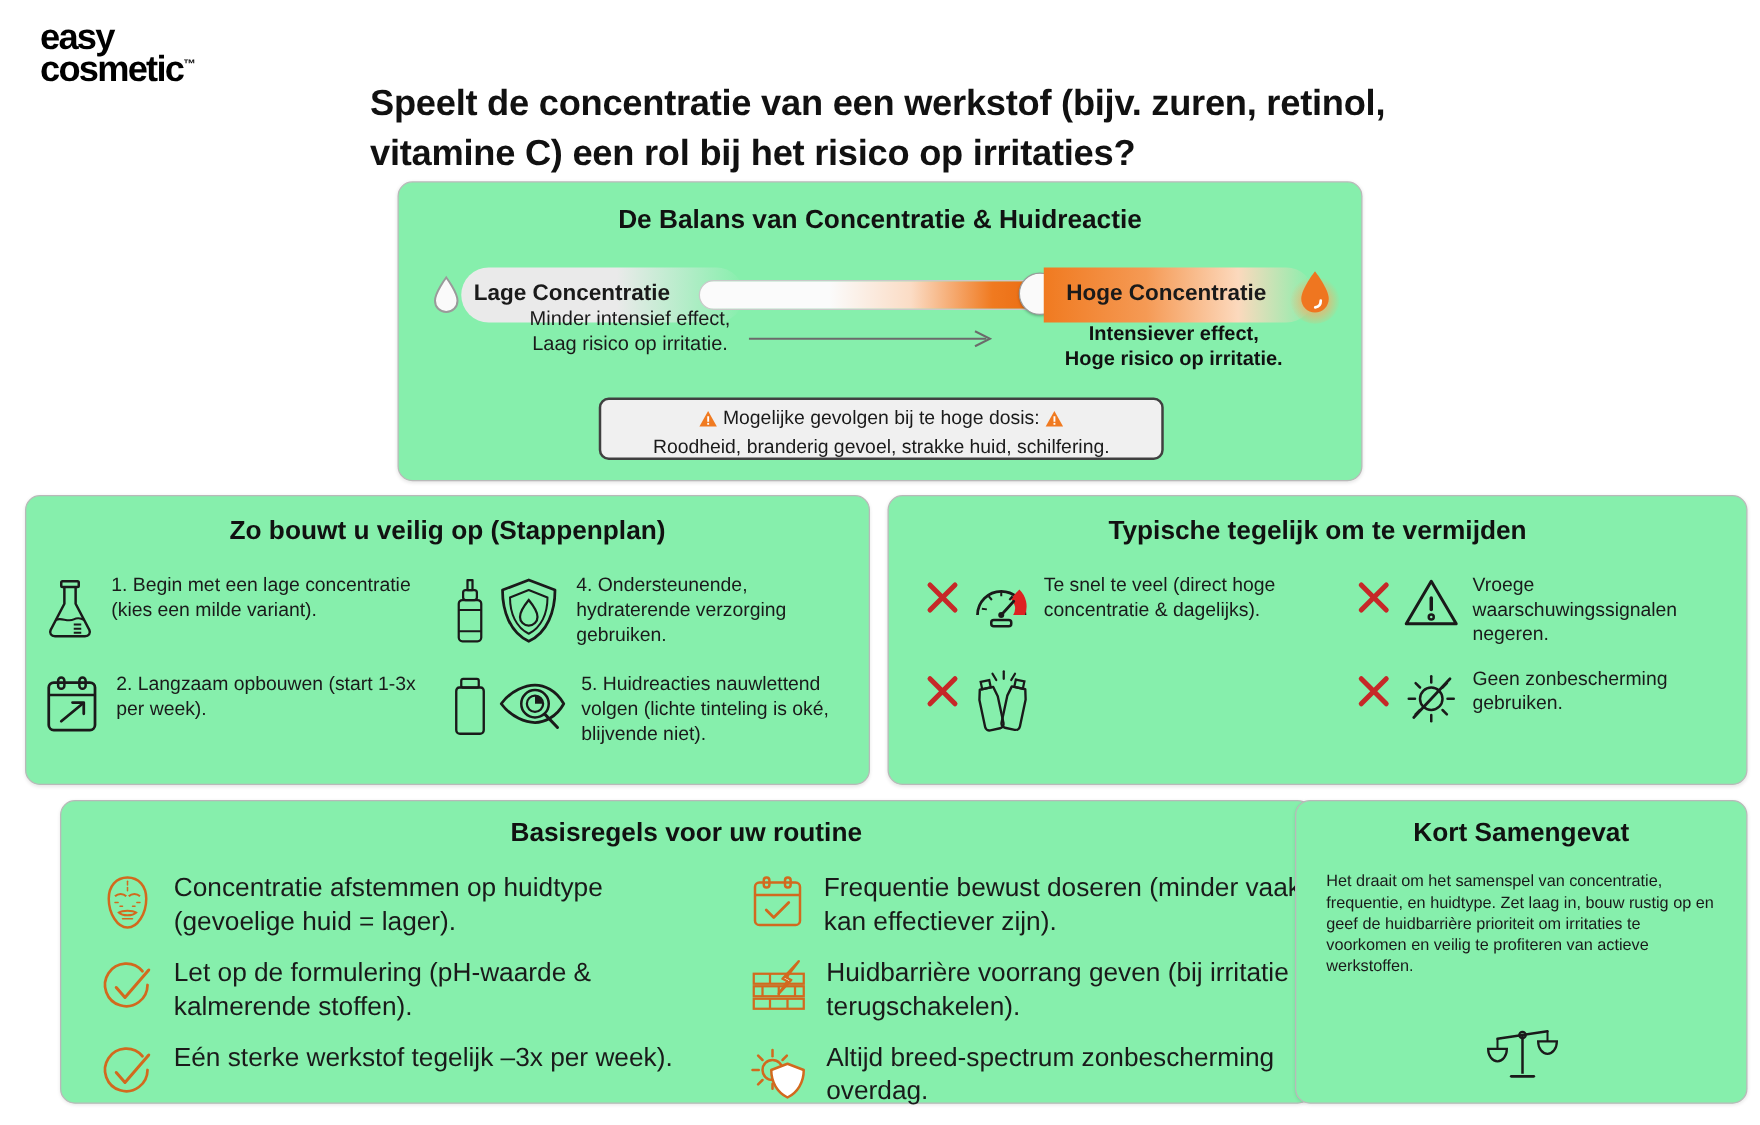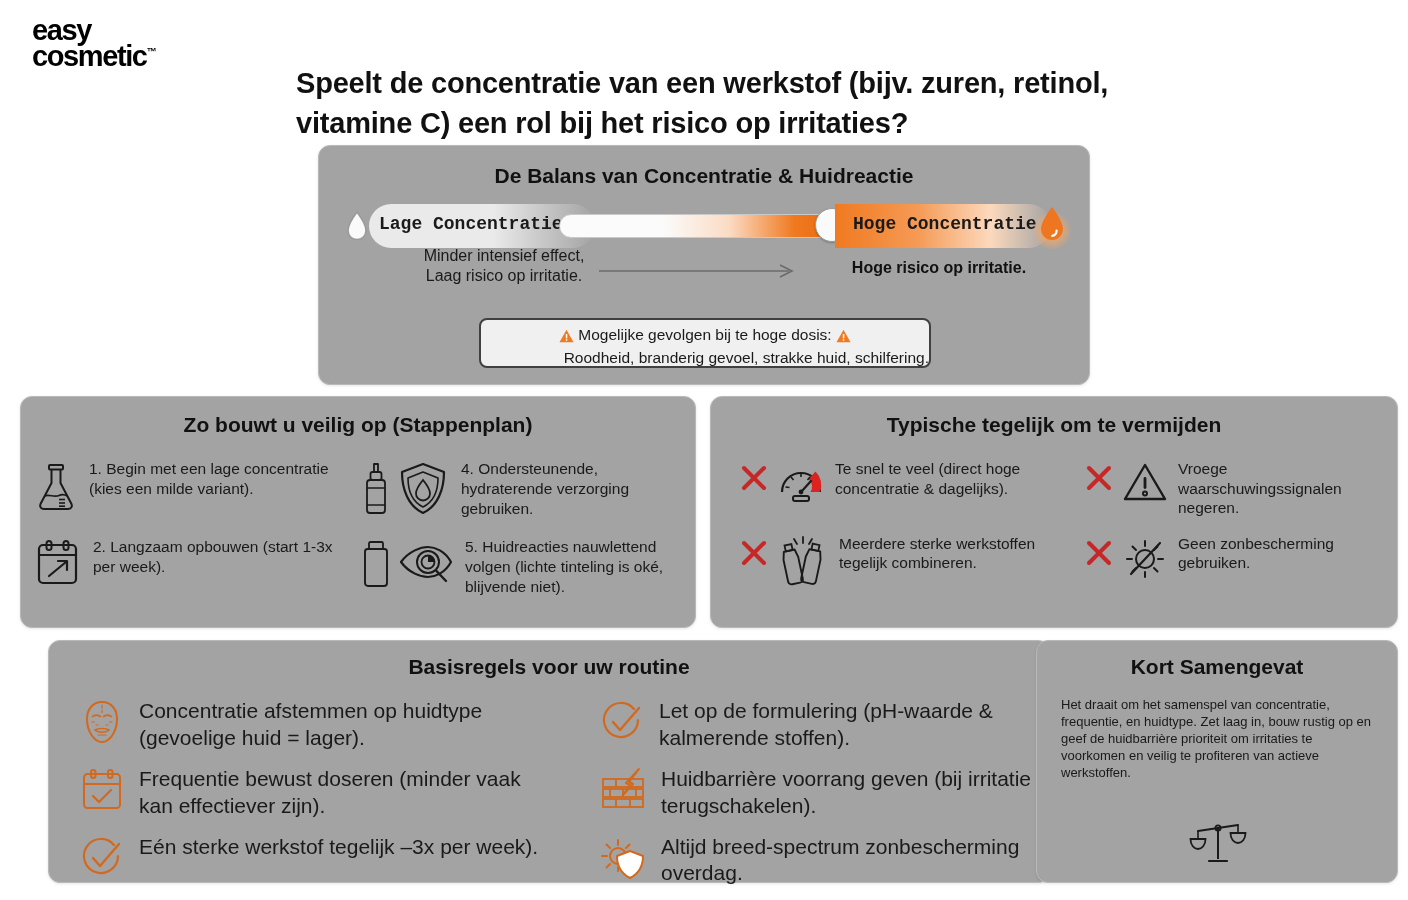--- a/index.html
+++ b/index.html
@@ -22,37 +22,37 @@
 
   .page-title {
     position: absolute; left: 296px; top: 20px; width: 900px;
     font-size: 29px; font-weight: 700; line-height: 1.38;
     color: #111; letter-spacing: -0.2px; margin-top: 43px;
   }
 
   
   .panel {
     position: absolute;
-    background: #a3a3a3;
+    background: #86efac;
     border: 1px solid #b9b9b9;
     border-radius: 12px;
     box-shadow: 0 1px 3px rgba(0,0,0,0.10);
   }
   .panel-title {
     text-align: center;
     font-weight: 700;
     color: #111;
   }
 
   
   #balance-panel { left: 318px; top: 145px; width: 772px; height: 240px; }
   #balance-panel .panel-title { font-size: 21px; margin-top: 18px; }
 
   .slider-row {
-    position: absolute; left: 0; top: 52px; width: 772px; height: 56px; font-family: Liberation Mono, monospace;
+    position: absolute; left: 0; top: 62px; width: 772px; height: 56px;
   }
   .drop-outline {
     position: absolute; left: 26px; top: 12px; width: 24px; height: 32px;
   }
   .pill-left {
     position: absolute; left: 50px; top: 6px; width: 226px; height: 44px;
     background: linear-gradient(to right, #eaeaea 0%, #eaeaea 55%, rgba(234,234,234,0) 100%);
     border-radius: 22px;
   }
   .label-low {
@@ -98,21 +98,21 @@
 
   .warnbox {
     position: absolute; left: 160px; top: 172px; width: 452px; height: 50px;
     background: #f0f0f0;
     border: 2px solid #404040;
     border-radius: 8px;
     text-align: center;
     padding-top: 5px;
   }
   .warnbox .l1 { font-size: 15.5px; line-height: 1.3; color: #1a1a1a; }
-  .warnbox .l2 { font-size: 15.5px; line-height: 1.3; color: #1a1a1a; text-align: right; }
+  .warnbox .l2 { font-size: 15.5px; line-height: 1.3; color: #1a1a1a; }
   .tri { display: inline-block; vertical-align: -3px; margin: 0 4px; }
 
   
   #steps-panel { left: 20px; top: 396px; width: 676px; height: 232px; }
   #steps-panel .panel-title { font-size: 21px; margin-top: 16px; }
   .steps-grid {
     position: absolute; left: 0; top: 54px; width: 676px;
     display: grid; grid-template-columns: 326px 350px;
   }
   .step-item { display: flex; align-items: flex-start; padding: 8px 6px 8px 14px; }
@@ -203,20 +203,21 @@
   </div>
 
   <span class="mid-arrow">
     <svg width="200" height="14" viewBox="0 0 200 14">
       <line x1="0" y1="7" x2="190" y2="7" stroke="#6b6b6b" stroke-width="1.6"></line>
       <polyline points="181,1 193,7 181,13" fill="none" stroke="#6b6b6b" stroke-width="1.6"></polyline>
     </svg>
   </span>
 
   <div class="sub-right">
+    <div>Intensiever effect,</div>
     <div>Hoge risico op irritatie.</div>
   </div>
 
   <div class="warnbox">
     <div class="l1">
       <span class="tri">
         <svg width="15" height="14" viewBox="0 0 15 14">
           <path d="M7.5 0.8 L14.5 13.2 L0.5 13.2 Z" fill="#f07a20"></path>
           <rect x="6.8" y="5" width="1.5" height="4.4" fill="#fff"></rect>
           <rect x="6.8" y="10.3" width="1.5" height="1.5" fill="#fff"></rect>
@@ -373,21 +374,20 @@
           </g>
           <g transform="rotate(12 35 30)">
             <rect x="31" y="8" width="7" height="6" fill="none" stroke="#1a1a1a" stroke-width="1.8"></rect>
             <path d="M29 14 L40 14 L42 22 L42 44 C42 46 40.5 47.5 38.5 47.5 L30.5 47.5 C28.5 47.5 27 46 27 44 L27 22 Z" fill="none" stroke="#1a1a1a" stroke-width="1.9" stroke-linejoin="round"></path>
           </g>
           <line x1="26" y1="1" x2="26" y2="7" stroke="#1a1a1a" stroke-width="1.8" stroke-linecap="round"></line>
           <line x1="17" y1="3" x2="20" y2="8" stroke="#1a1a1a" stroke-width="1.8" stroke-linecap="round"></line>
           <line x1="35" y1="3" x2="32" y2="8" stroke="#1a1a1a" stroke-width="1.8" stroke-linecap="round"></line>
         </svg>
       </span>
-      <div class="pit-text">Meerdere sterke werkstoffen tegelijk combineren.</div>
     </div>
 
     <div class="pit-item">
       <span class="pit-x">
         <svg width="30" height="30" viewBox="0 0 30 30">
           <line x1="5" y1="5" x2="25" y2="25" stroke="#c62828" stroke-width="4" stroke-linecap="round"></line>
           <line x1="25" y1="5" x2="5" y2="25" stroke="#c62828" stroke-width="4" stroke-linecap="round"></line>
         </svg>
       </span>
       <span class="pit-ic">
@@ -432,38 +432,38 @@
             <line x1="19" y1="36" x2="27" y2="36"></line>
           </g>
         </svg>
       </span>
       <div class="rule-text">Concentratie afstemmen op huidtype (gevoelige huid = lager).</div>
     </div>
 
     <div class="rule-item">
       <span class="rule-ic">
         <svg width="46" height="46" viewBox="0 0 46 46">
-          <path d="M35 10 A17 17 0 1 0 39 21" fill="none" stroke="#d2691e" stroke-width="2.2" stroke-linecap="round"></path>
-          <polyline points="14,23 21,31 40,9" fill="none" stroke="#d2691e" stroke-width="2.4" stroke-linecap="round" stroke-linejoin="round"></polyline>
-        </svg>
-      </span>
-      <div class="rule-text">Let op de formulering (pH-waarde &amp; kalmerende stoffen).</div>
-    </div>
-
-    <div class="rule-item">
-      <span class="rule-ic">
-        <svg width="46" height="46" viewBox="0 0 46 46">
           <rect x="12" y="3" width="4.5" height="8" rx="2.2" fill="none" stroke="#d2691e" stroke-width="2"></rect>
           <rect x="29" y="3" width="4.5" height="8" rx="2.2" fill="none" stroke="#d2691e" stroke-width="2"></rect>
           <rect x="5" y="7" width="36" height="34" rx="3.5" fill="none" stroke="#d2691e" stroke-width="2"></rect>
           <line x1="5" y1="17" x2="41" y2="17" stroke="#d2691e" stroke-width="2"></line>
           <polyline points="14,29 20,35 32,23" fill="none" stroke="#d2691e" stroke-width="2.2" stroke-linecap="round" stroke-linejoin="round"></polyline>
         </svg>
       </span>
       <div class="rule-text">Frequentie bewust doseren (minder vaak kan effectiever zijn).</div>
+    </div>
+
+    <div class="rule-item">
+      <span class="rule-ic">
+        <svg width="46" height="46" viewBox="0 0 46 46">
+          <path d="M35 10 A17 17 0 1 0 39 21" fill="none" stroke="#d2691e" stroke-width="2.2" stroke-linecap="round"></path>
+          <polyline points="14,23 21,31 40,9" fill="none" stroke="#d2691e" stroke-width="2.4" stroke-linecap="round" stroke-linejoin="round"></polyline>
+        </svg>
+      </span>
+      <div class="rule-text">Let op de formulering (pH-waarde &amp; kalmerende stoffen).</div>
     </div>
 
     <div class="rule-item">
       <span class="rule-ic">
         <svg width="48" height="46" viewBox="0 0 48 46">
           <rect x="4" y="12" width="40" height="8" fill="none" stroke="#d2691e" stroke-width="1.8"></rect>
           <rect x="4" y="22" width="40" height="8" fill="none" stroke="#d2691e" stroke-width="1.8"></rect>
           <rect x="4" y="32" width="40" height="8" fill="none" stroke="#d2691e" stroke-width="1.8"></rect>
           <line x1="17" y1="12" x2="17" y2="20" stroke="#d2691e" stroke-width="1.8"></line>
           <line x1="31" y1="12" x2="31" y2="20" stroke="#d2691e" stroke-width="1.8"></line>

